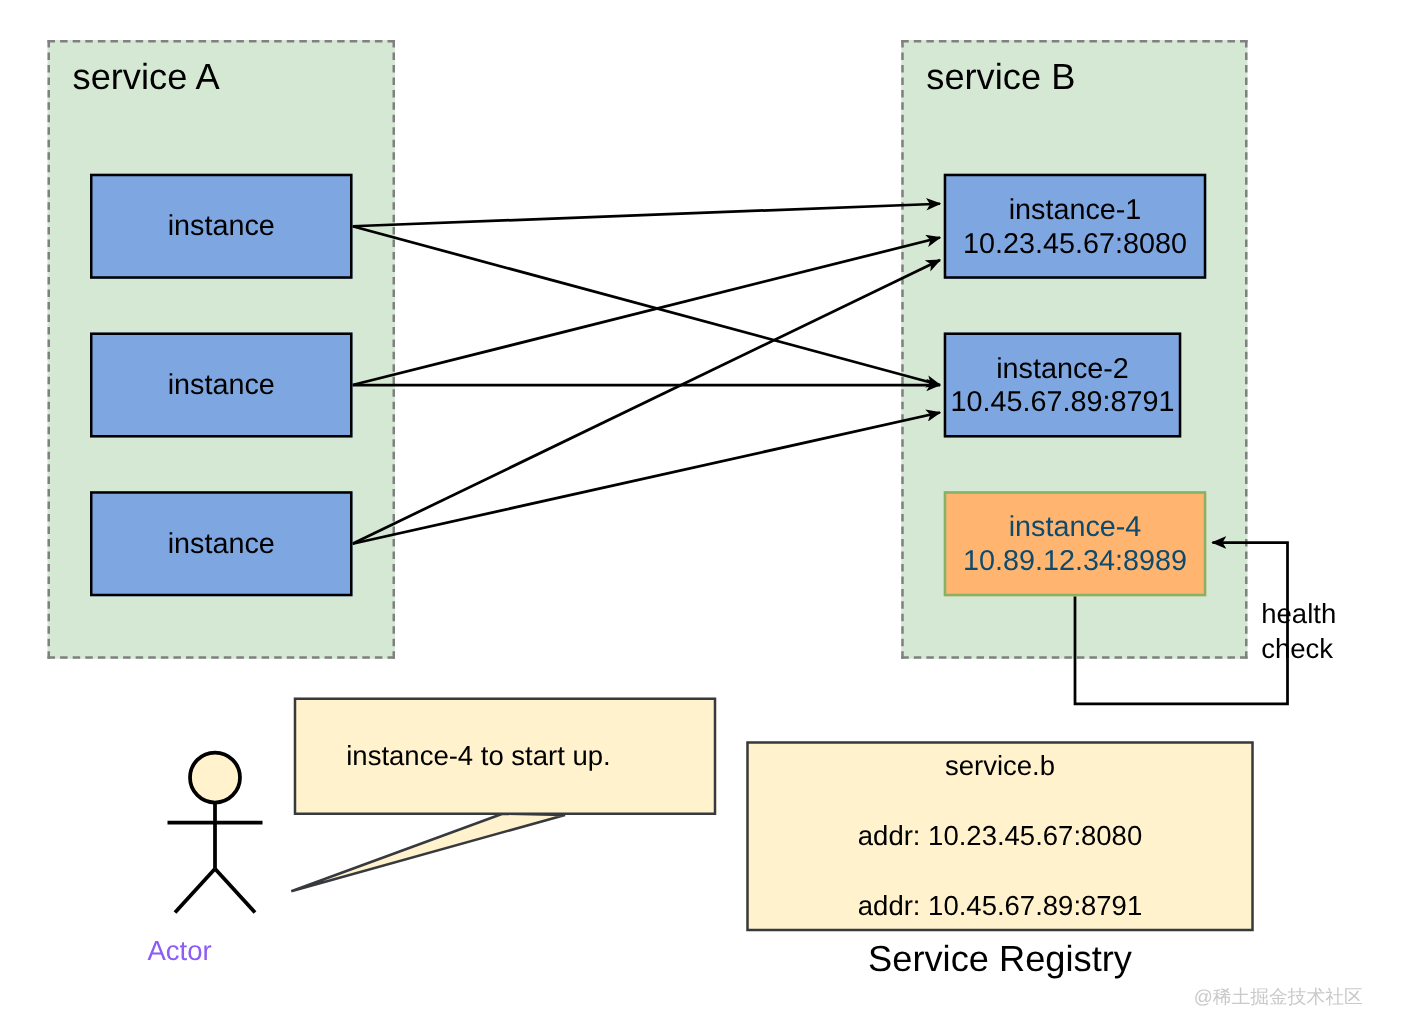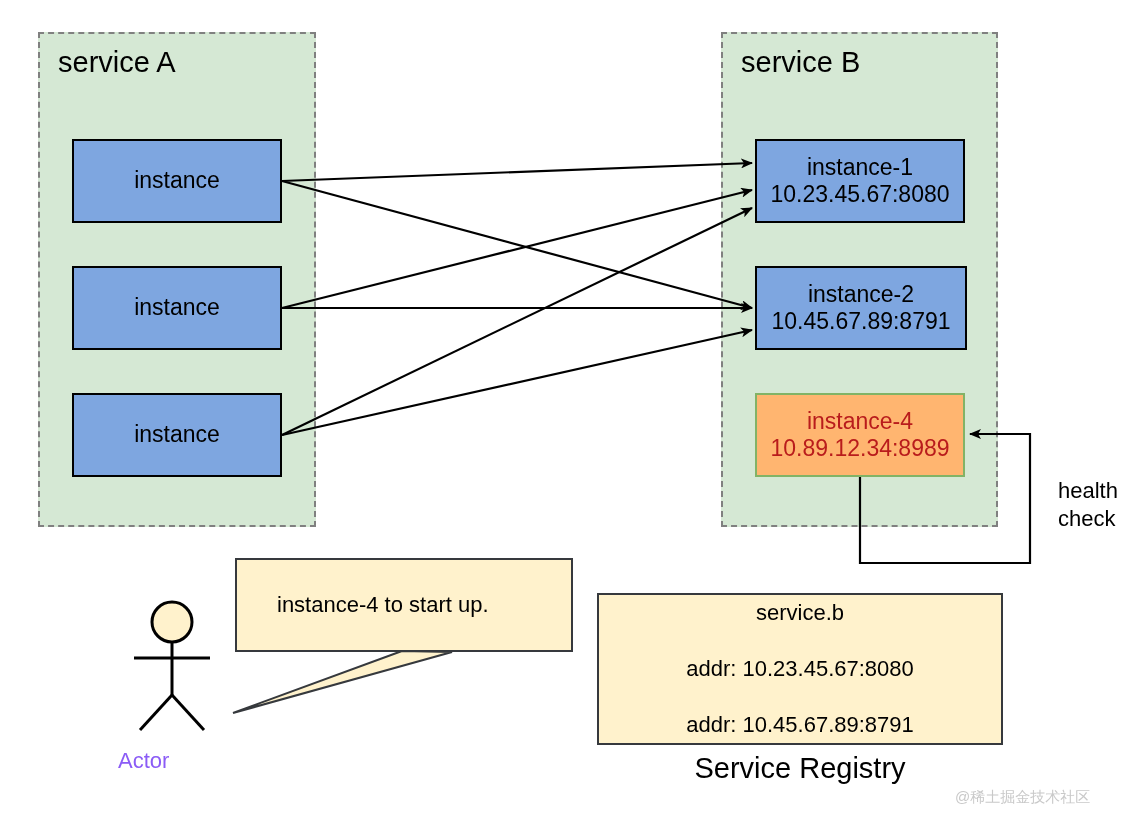--- a/index.html
+++ b/index.html
@@ -58,21 +58,21 @@
   .node-blue {
     background: #7ea6e0;
     border: 2px solid #000000;
     font-size: 23px;
     color: #000000;
   }
   .node-orange {
     background: #ffb570;
     border: 2px solid #82b366;
     font-size: 23px;
-    color: #b91c1c;
+    color: #0c4a6e;
   }
   .node-line { display: block; }
 
   
   .registry-box {
     position: absolute;
     box-sizing: border-box;
     background: #fff2cc;
     border: 2px solid #36393d;
     display: flex;
@@ -180,31 +180,31 @@
 
   <div class="node node-blue" style="left:72px; top:393px; width:210px; height:84px;">
     <span class="node-line">instance</span>
   </div>
 
   <div class="node node-blue" style="left:755px; top:139px; width:210px; height:84px;">
     <span class="node-line">instance-1</span>
     <span class="node-line">10.23.45.67:8080</span>
   </div>
 
-  <div class="node node-blue" style="left:755px; top:266px; width:212px; height:84px;">
+  <div class="node node-blue" style="left:755px; top:266px; width:190px; height:84px;">
     <span class="node-line">instance-2</span>
     <span class="node-line">10.45.67.89:8791</span>
   </div>
 
   <div class="node node-orange" style="left:755px; top:393px; width:210px; height:84px;">
     <span class="node-line">instance-4</span>
     <span class="node-line">10.89.12.34:8989</span>
   </div>
 
-  <div class="edge-label" style="left:1058px; top:477px;">
+  <div class="edge-label" style="left:1009px; top:477px;">
     <span>health</span><br>
     <span>check</span>
   </div>
 
   <div class="registry-box" style="left:597px; top:593px; width:406px; height:152px;">
     <span class="node-line">service.b</span>
     <span class="node-line">addr: 10.23.45.67:8080</span>
     <span class="node-line">addr: 10.45.67.89:8791</span>
   </div>
   <div class="registry-caption" style="left:597px; top:752px; width:406px;">Service Registry</div>

